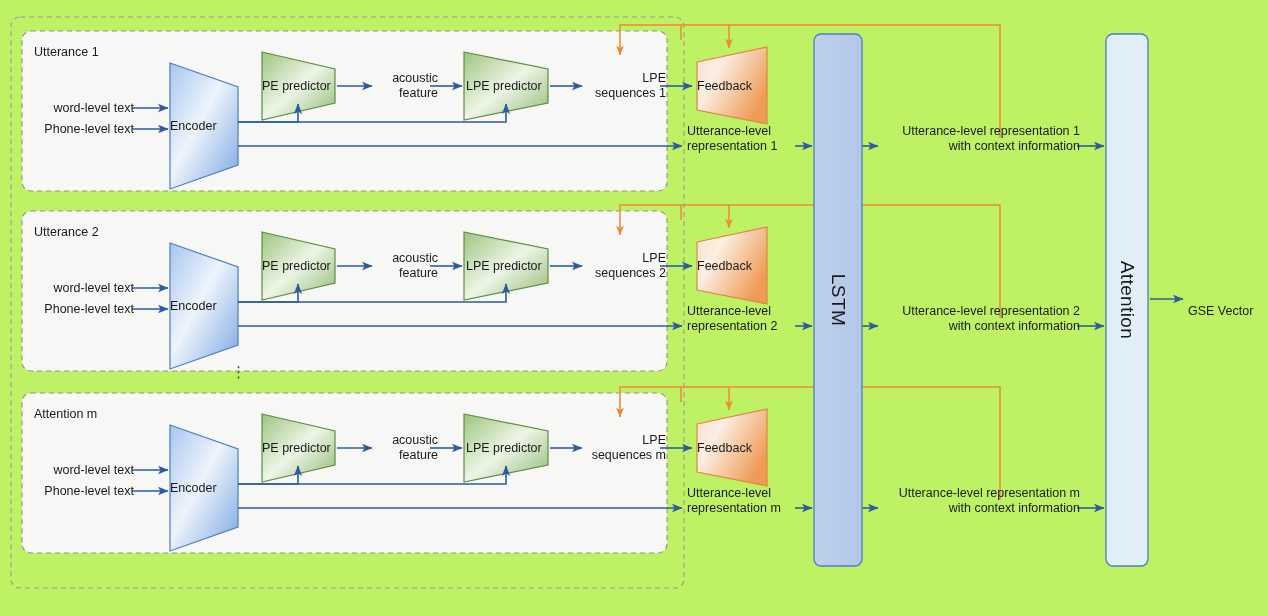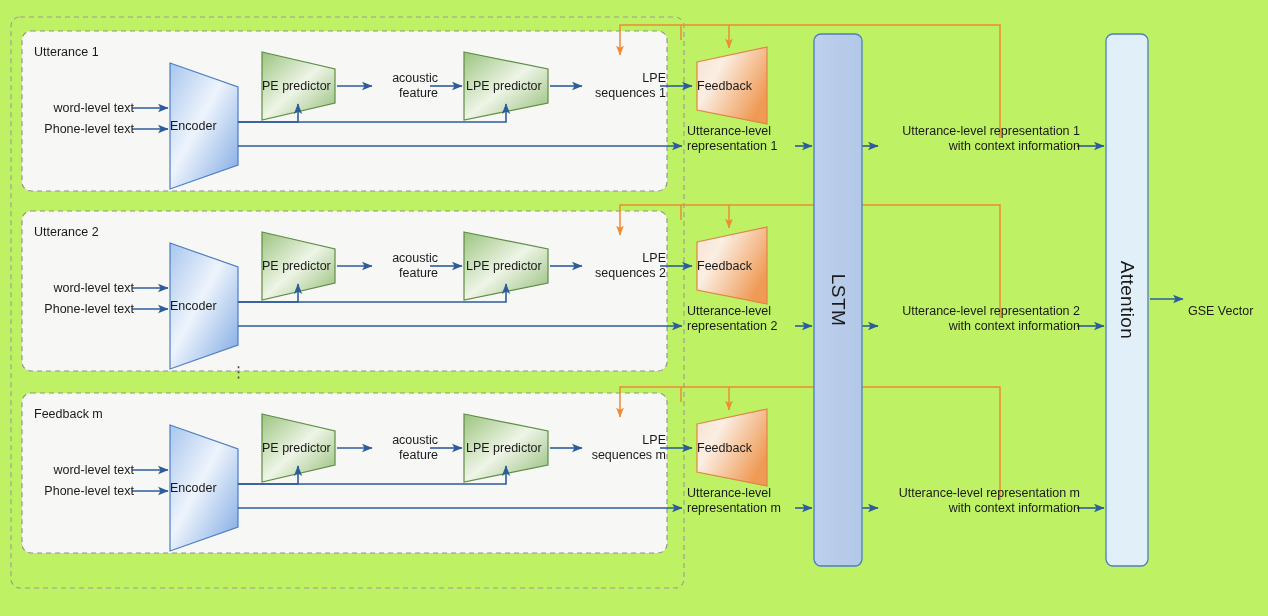--- a/index.html
+++ b/index.html
@@ -183,21 +183,21 @@
 
     <rect x="814" y="34" width="48" height="532" rx="7" ry="7" fill="url(#gLstm)" stroke="#4b7ec4" stroke-width="1.3"></rect>
 
     <rect x="1106" y="34" width="42" height="532" rx="7" ry="7" fill="#e1f0f8" stroke="#4b7ec4" stroke-width="1.3"></rect>
 
     <line x1="1150" y1="299" x2="1183" y2="299" stroke="#2e5c9a" stroke-width="1.6" marker-end="url(#abHead)"></line>
   </svg>
 
   <div class="lbl left" style="left:34px; top:45px;">Utterance 1</div>
   <div class="lbl left" style="left:34px; top:225px;">Utterance 2</div>
-  <div class="lbl left" style="left:34px; top:407px;">Feedback m</div>
+  <div class="lbl left" style="left:34px; top:407px;">Attention m</div>
 
   <div class="lbl" style="left:30px; top:101px; width:104px;">word-level text</div>
   <div class="lbl" style="left:28px; top:122px; width:106px;">Phone-level text</div>
   <div class="shape-txt" style="left:170px; top:119px; width:68px;">Encoder</div>
   <div class="shape-txt" style="left:262px; top:79px; width:73px;">PE predictor</div>
   <div class="lbl" style="left:364px; top:71px; width:74px;">acoustic
 feature</div>
   <div class="shape-txt" style="left:466px; top:79px; width:82px;">LPE predictor</div>
   <div class="lbl" style="left:576px; top:71px; width:90px;">LPE
 sequences 1</div>

